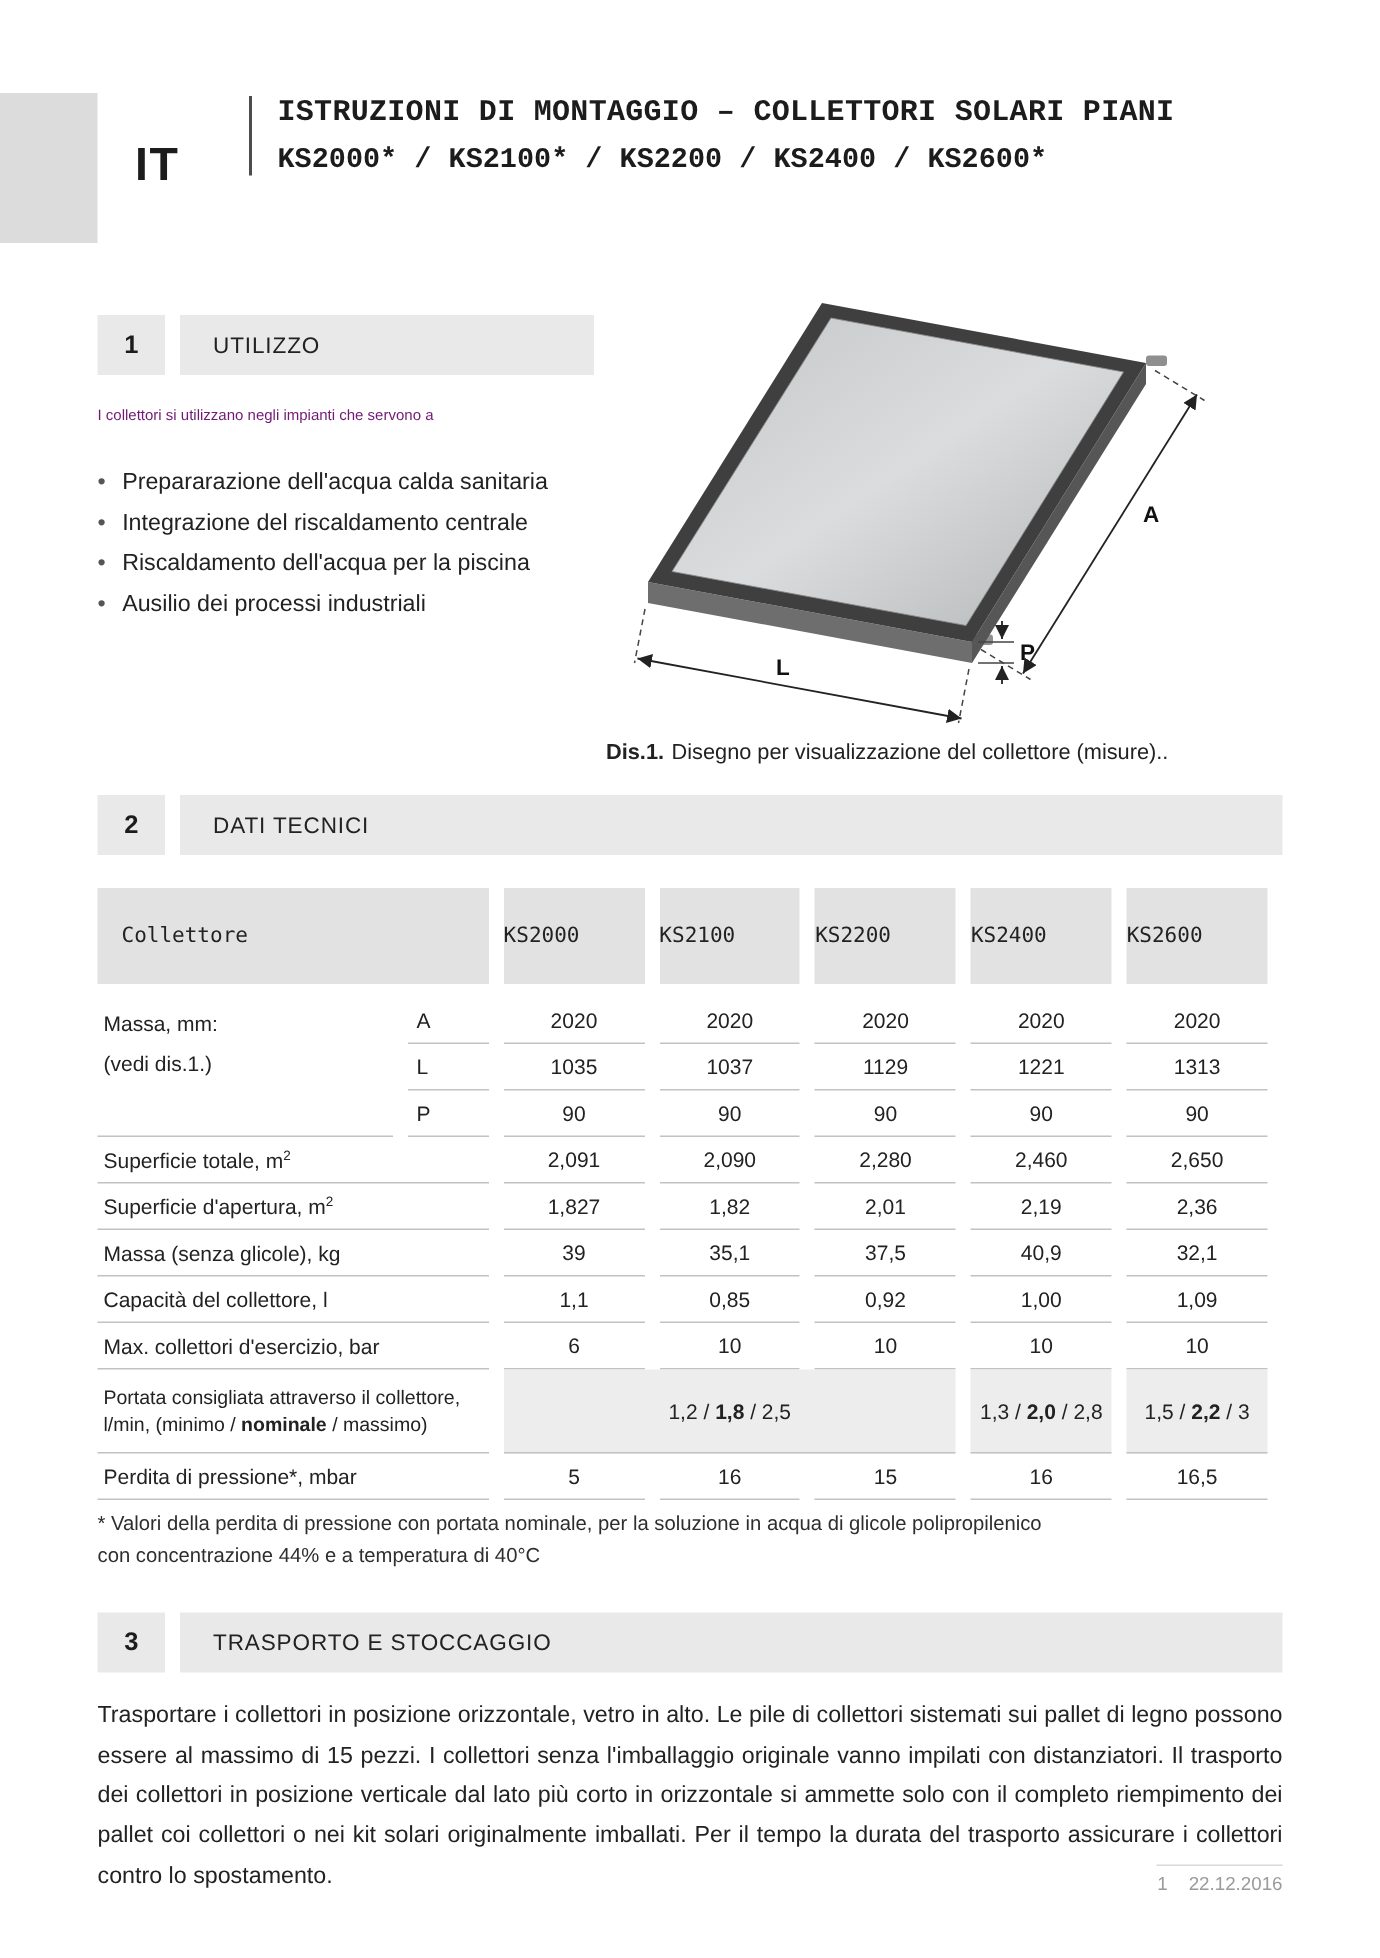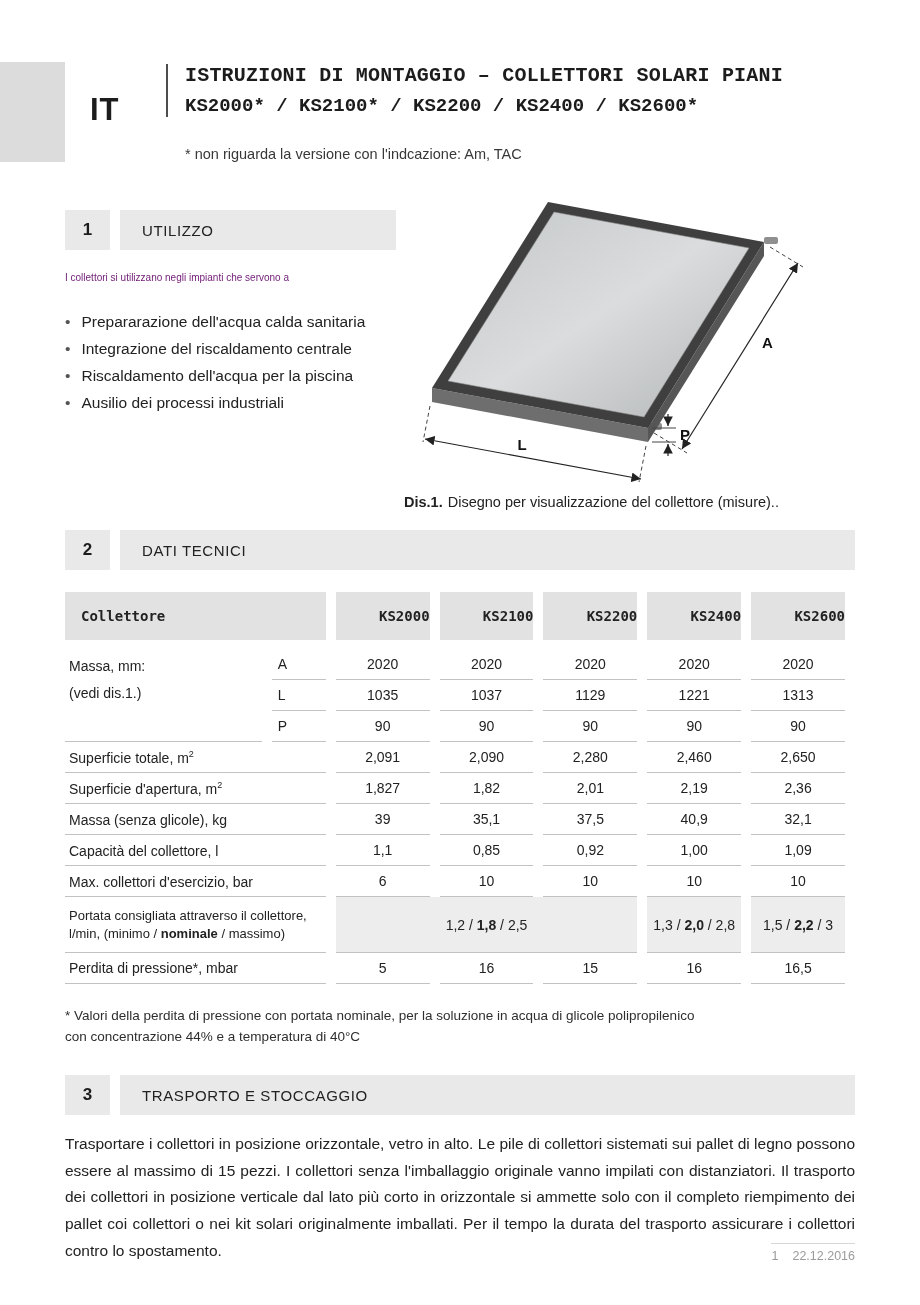--- a/index.html
+++ b/index.html
@@ -34,26 +34,26 @@
   .bullet .dot { color:#555; margin-right:11px; }
   .figure { position:absolute; left:396px; top:190px; z-index:1; }
   .fig-caption { position:absolute; left:404px; top:494px; font-size:14.5px; color:#222; z-index:2; }
   .fig-caption b { margin-right:5px; }
 
   
   .table-wrap { position:absolute; left:65px; top:592px; width:790px; }
   .spec-table { border-collapse:separate; border-spacing:10px 0; margin-left:-10px; table-layout:fixed; }
   .spec-table td { vertical-align:middle; font-size:14px; color:#222; }
   .spec-table td.corner, .spec-table td.colhead {
-    background:#e2e2e2; height:48px;
+    background:#e2e2e2; height:64px;
     font-family:"DejaVu Sans Mono","Liberation Mono",monospace;
-    font-weight:bold; font-size:14px; border:none;
+    font-weight:normal; font-size:14px; border:none;
   }
   .spec-table td.corner { padding-left:16px; }
-  .spec-table td.colhead { text-align:right; }
+  .spec-table td.colhead { text-align:left; }
   .spec-table tr.gap td { height:9px; border:none; }
   .spec-table tr.row td { height:31px; }
   .spec-table td.lbl, .spec-table td.dim, .spec-table td.val { border-bottom:1px solid #c2c2c2; }
   .spec-table td.lbl { text-align:left; padding-left:4px; }
   .spec-table td.dim { padding-left:6px; }
   .spec-table td.val { text-align:center; }
   .spec-table td.mis-lbl { vertical-align:top; padding-top:4px; line-height:27px; }
   .spec-table tr.portata td { height:56px; }
   .spec-table td.plbl { font-size:13px; line-height:17.5px; }
   .spec-table td.gval { background:#ededed; }
@@ -73,21 +73,20 @@
 <body>
 
 <div class="page">
 
   <div class="corner-box"></div>
   <div class="lang">IT</div>
   <div class="header-text">
     <div class="doc-title">ISTRUZIONI DI MONTAGGIO – COLLETTORI  SOLARI PIANI</div>
     <div class="doc-subtitle">KS2000* / KS2100* / KS2200 / KS2400 / KS2600*</div>
   </div>
-  <div class="doc-note">* non riguarda la versione con l'indcazione: Am, TAC</div>
 
   <div class="sec-head" id="sec1-head">
     <div class="sec-num">1</div>
     <div class="sec-bar">UTILIZZO</div>
   </div>
 
   <div class="intro">I collettori si utilizzano negli impianti che servono a</div>
   <div class="bullets">
     <div class="bullet">
       <span class="dot">•</span>

